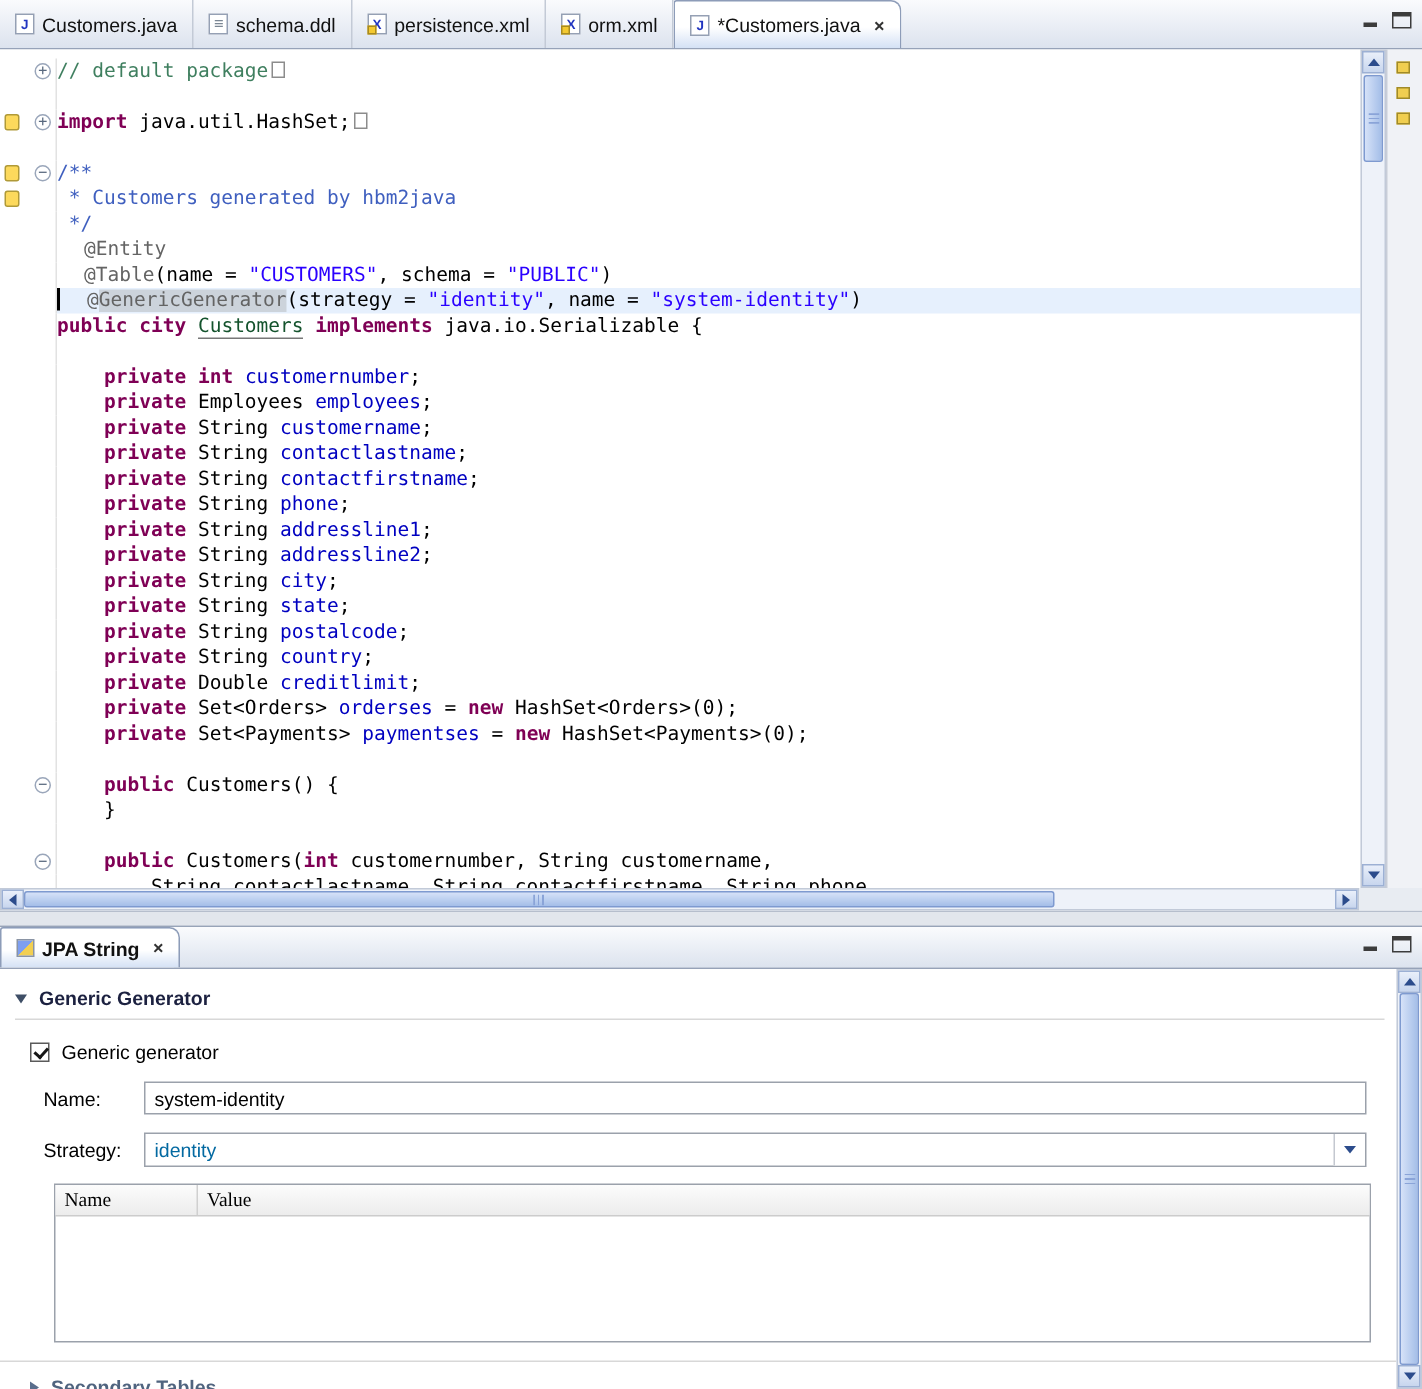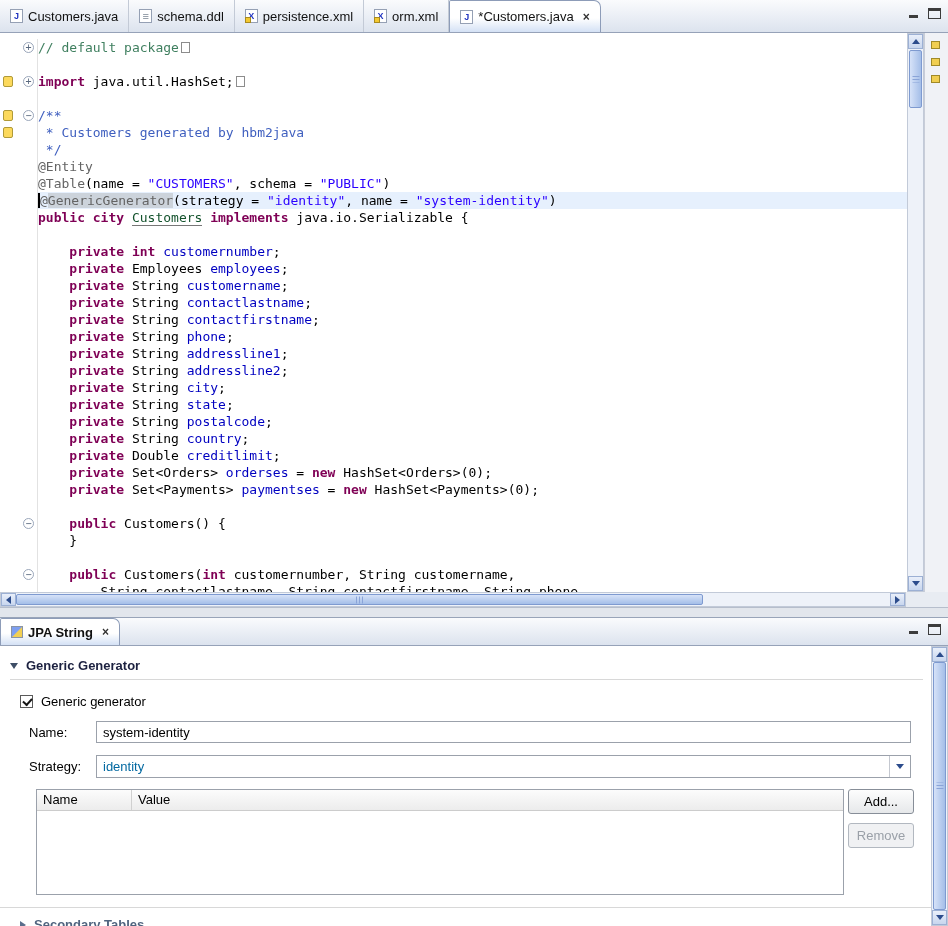--- a/index.html
+++ b/index.html
@@ -46,21 +46,21 @@
   .fold{position:absolute;right:3px;top:3px;width:11px;height:11px;border:1px solid #9aa6ba;
     border-radius:7px;background:#fff;color:#58687e;font:10px/9px "DejaVu Sans Mono",monospace;text-align:center;}
   .gmark{position:absolute;left:3px;top:3px;width:10px;height:11px;background:#fcd95c;
     border:1px solid #b09a38;border-radius:2px;}
   .t-kw{color:#7f0055;font-weight:bold;}
   .t-str{color:#2a00ff;}
   .t-fld{color:#0000c0;}
   .t-cmt{color:#3f7f5f;}
   .t-jdoc{color:#3f5fbf;}
   .t-def{color:#000;}
-  .t-ann{color:#646464;}
+  .t-ann{color:#646464;margin-left:18px;}
   .t-cls{color:#14532d;border-bottom:1px solid #777;}
   .t-annsel{color:#646464;background:#ccd3db;}
   .t-caret{display:inline-block;width:2px;height:15px;background:#000;vertical-align:-3px;}
   .t-fbox{display:inline-block;width:9px;height:11px;border:1px solid #8c8c8c;vertical-align:-1px;margin-left:2px;}
 
   
   .vscroll{position:absolute;background:#eef2f9;border:1px solid #c2cad8;}
   #editor-vscroll{top:33px;bottom:15px;right:24px;width:17px;}
   #jpa-vscroll{top:28px;bottom:0;right:0;width:17px;}
   .sb-btn{position:absolute;left:0;right:0;height:15px;background:linear-gradient(#e9effa,#c8d6ee);
@@ -102,21 +102,21 @@
   .chk-label{font-size:13px;}
   .form-row{display:flex;align-items:center;margin:12px 20px 0 29px;}
   .form-label{flex:0 0 67px;font-size:13px;color:#000;}
   .text-input{flex:1;height:22px;border:1px solid #9ba1ab;background:#fff;
     font:13px "Liberation Sans",sans-serif;padding:0 6px;color:#000;outline:none;}
   .combo{flex:1;height:23px;border:1px solid #9ba1ab;background:#fff;display:flex;align-items:center;}
   .combo-text{flex:1;font-size:13px;padding:0 6px;color:#0369a1;}
   .combo-btn{width:21px;align-self:stretch;border-left:1px solid #c4c8d0;display:flex;
     align-items:center;justify-content:center;background:#fff;}
   .param-row{display:flex;align-items:flex-start;margin:11px 17px 0 36px;gap:4px;}
-  .ptable{flex:1;height:106px;border:1px solid #9ba1ab;background:#fff;display:flex;flex-direction:column;}
+  .ptable{flex:1;height:106px;border:1px solid #9ba1ab;background:#fff;display:flex;flex-direction:column;font-family:Liberation Serif, serif;}
   .ptable-hdr{display:flex;height:21px;background:linear-gradient(#fcfcfc,#ececec);border-bottom:1px solid #cccccc;}
   .ptable-hdr .col{font-size:13px;padding:2px 6px;color:#000;}
   .col-name{flex:0 0 95px;border-right:1px solid #d0d0d0;}
   .col-value{flex:1;}
   .ptable-body{flex:1;}
   .pbtns{display:flex;flex-direction:column;gap:9px;width:66px;}
   .btn{height:25px;font:13px "Liberation Sans",sans-serif;border:1px solid #878e98;border-radius:3px;
     background:linear-gradient(#fdfdfd,#e6e8ea);color:#000;}
   .btn.disabled{color:#9aa0a8;border-color:#b2b8c0;background:#f0f1f3;}
   .secondary-hdr{display:flex;align-items:center;gap:8px;border-top:1px solid #d8d8d8;
@@ -265,24 +265,20 @@
     </div>
 
     <div class="param-row">
       <div class="ptable">
         <div class="ptable-hdr">
           <span class="col col-name">Name</span>
           <span class="col col-value">Value</span>
         </div>
         <div class="ptable-body"></div>
       </div>
-      <div class="pbtns">
-        <button class="btn">Add...</button>
-        <button class="btn disabled">Remove</button>
-      </div>
     </div>
 
     <div class="secondary-hdr">
       <span class="tw-right"></span>
       <span class="secondary-title">Secondary Tables</span>
     </div>
 
   </div>
 
   <div class="vscroll" id="jpa-vscroll">

